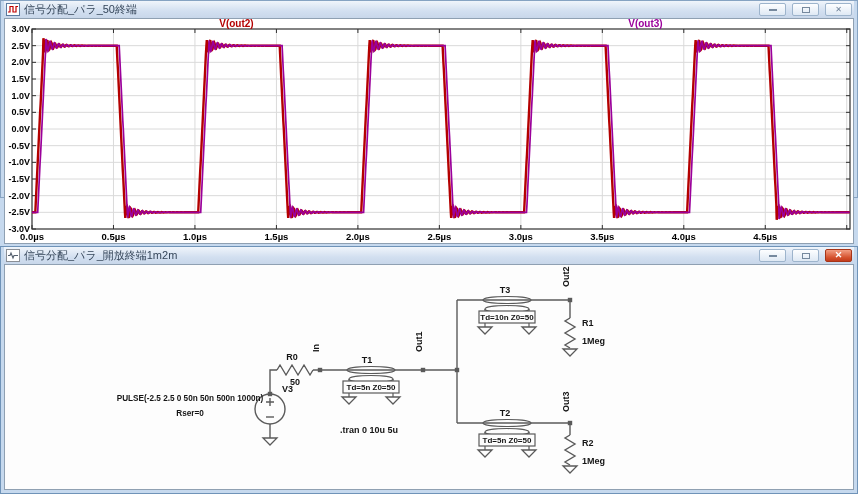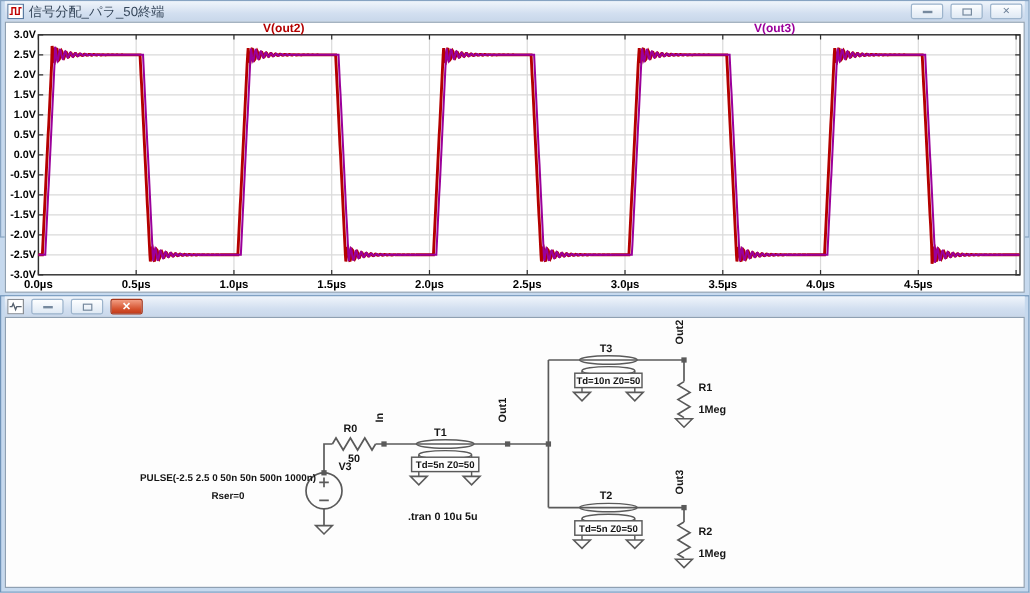--- a/index.html
+++ b/index.html
@@ -146,20 +146,21 @@
         </svg>
     </div>
   </div>
 
   <div class="window" style="top:246px;height:248px;border-color:#6f93b8;">
     <div class="titlebar">
       <svg class="icon13" viewBox="0 0 14 13">
         <rect x="0.5" y="0.5" width="13" height="12" fill="#ffffff" stroke="#8a8f96"></rect>
         <path d="M2,6.5 H4 L5,4 L7,9 L8,6.5 H12" fill="none" stroke="#55606e" stroke-width="1.1"></path>
       </svg>
+      <div class="title">信号分配_パラ_開放終端1m2m</div>
       <div class="winbtn">
           <span class="dash"></span>
         </div>
       <div class="winbtn">
           <span class="boxg"></span>
         </div>
       <div class="winbtn close-active">
           <span>✕</span>
         </div>
     </div>

